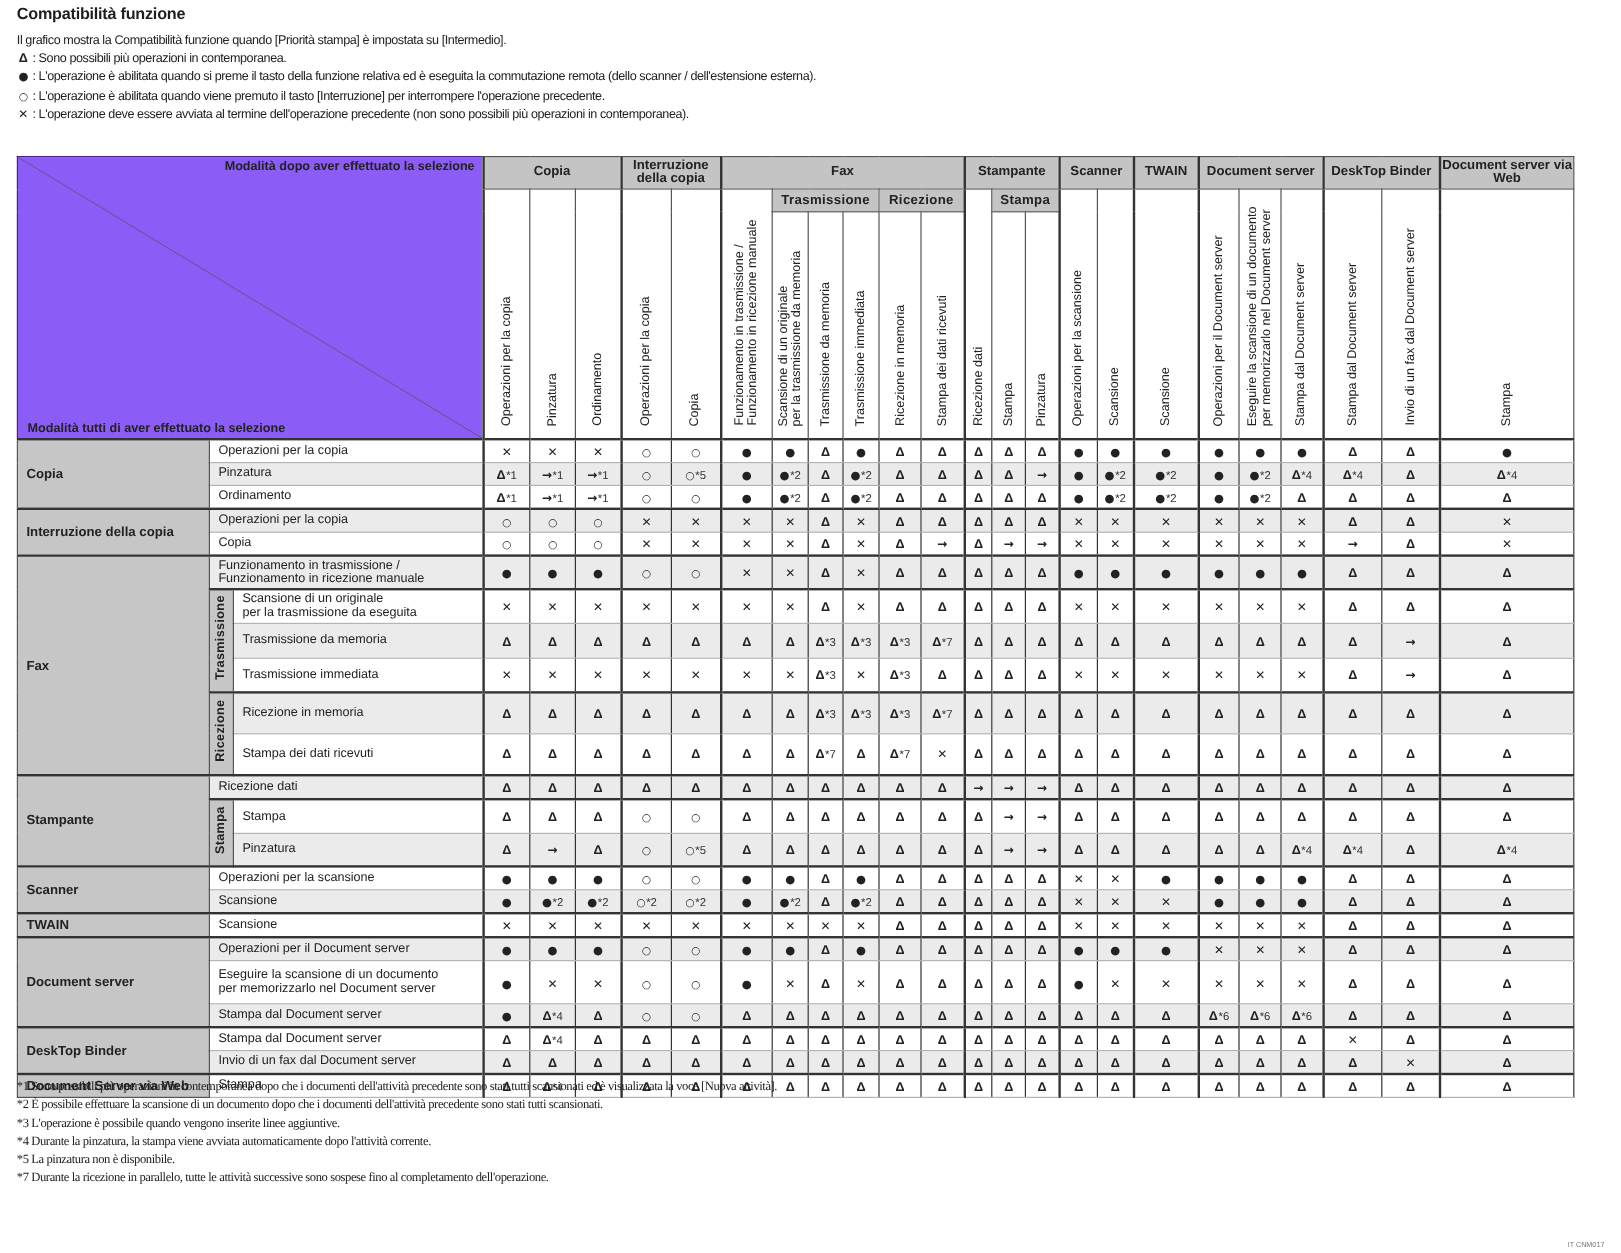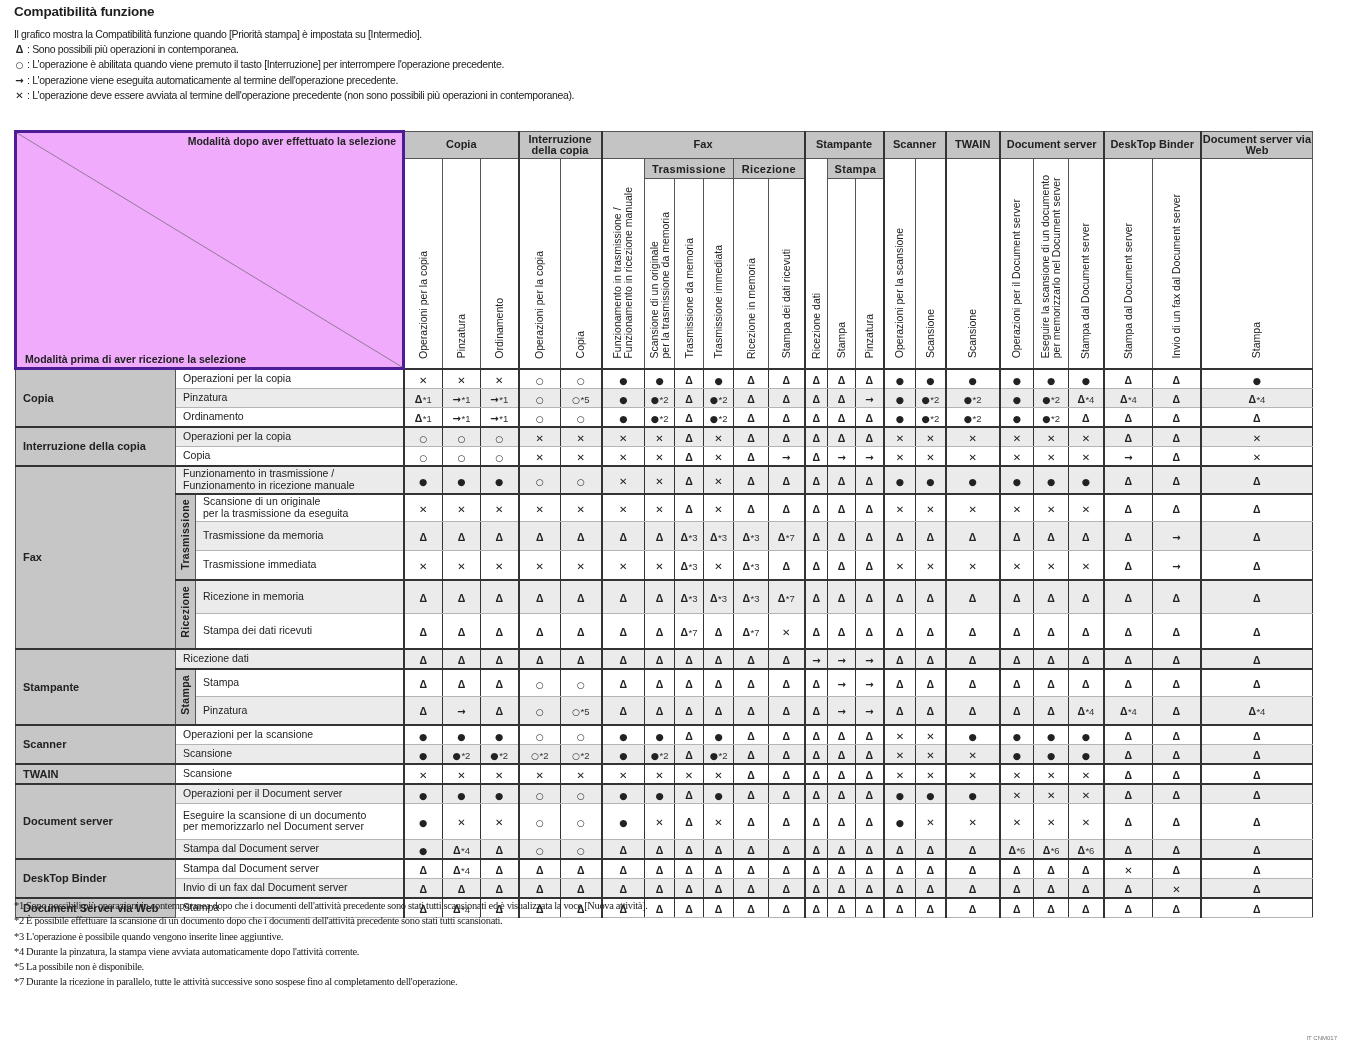--- a/index.html
+++ b/index.html
@@ -32,21 +32,21 @@
     .s-arrow{font-size:10px;font-weight:bold;}
     .s-cross{font-size:10px;}
     .fn{font-family:"Liberation Sans", sans-serif;font-size:9.5px;color:#333;margin-left:0.5px;}
 
     
     table.compat{
       position:absolute;left:14px;top:130px;width:1297px;
       border-collapse:collapse;table-layout:fixed;border:1.5px solid #444;
     }
     table.compat td, table.compat th{padding:0;overflow:hidden;}
-    .corner{border:3px solid #4c1d95;background:#f0abfc;vertical-align:top;}
+    .corner{border:1px solid #4c1d95;background:#8b5cf6;vertical-align:top;}
     .corner-box{position:relative;width:100%;height:234px;}
     .corner-box svg{position:absolute;left:0;top:0;width:100%;height:100%;}
     .corner-after{position:absolute;right:6px;top:2px;font-size:10.5px;font-weight:bold;white-space:nowrap;}
     .corner-before{position:absolute;left:8px;bottom:2px;font-size:10.5px;font-weight:bold;white-space:nowrap;}
 
     .hg{background:var(--hdr);font-weight:bold;font-size:11px;text-align:center;border:1px solid #555;line-height:11.5px;}
     .hs{background:var(--hdr);font-weight:bold;font-size:11px;text-align:center;border:1px solid #555;letter-spacing:0.3px;}
     .vh{border:1px solid #555;vertical-align:bottom;text-align:center;padding-bottom:5px !important;background:#fff;}
     .vt{
       display:inline-block;writing-mode:vertical-rl;transform:rotate(180deg);
@@ -63,22 +63,22 @@
     .gb{border-left:2px solid var(--line) !important;}
   </style>
 </head>
 <body>
 
 <div class="title">Compatibilità funzione</div>
 <div class="intro">Il grafico mostra la Compatibilità funzione quando [Priorità stampa] è impostata su [Intermedio].</div>
 
 <div class="legend">
   <div class="legend-item"><span class="lsym sym s-tri">Δ</span><span>: Sono possibili più operazioni in contemporanea.</span></div>
+  <div class="legend-item"><span class="lsym sym s-dot">●</span><span>: L'operazione è abilitata quando si preme il tasto della funzione relativa ed è eseguita la commutazione remota (dello scanner / dell'estensione esterna).</span></div>
   <div class="legend-item"><span class="lsym sym s-ring">○</span><span>: L'operazione è abilitata quando viene premuto il tasto [Interruzione] per interrompere l'operazione precedente.</span></div>
-  <div class="legend-item"><span class="lsym sym s-arrow">→</span><span>: L'operazione viene eseguita automaticamente al termine dell'operazione precedente.</span></div>
   <div class="legend-item"><span class="lsym sym s-cross">✕</span><span>: L'operazione deve essere avviata al termine dell'operazione precedente (non sono possibili più operazioni in contemporanea).</span></div>
 </div>
 
 <table class="compat">
   <colgroup>
     <col style="width:160px">
       <col style="width:20px">
       <col style="width:208px">
     <col style="width:39px">
       <col style="width:38px">
@@ -105,21 +105,21 @@
     <col style="width:112px">
   </colgroup>
   <thead>
     <tr style="height:27px">
       <td class="corner" colspan="3" rowspan="3">
         <div class="corner-box">
           <svg viewBox="0 0 100 100" preserveAspectRatio="none">
               <line x1="0" y1="0" x2="100" y2="100" stroke="#555" stroke-width="0.6" vector-effect="non-scaling-stroke"></line>
             </svg>
           <span class="corner-after">Modalità dopo aver effettuato la selezione</span>
-          <span class="corner-before">Modalità prima di aver ricezione la selezione</span>
+          <span class="corner-before">Modalità tutti di aver effettuato la selezione</span>
         </div>
       </td>
       <th class="hg gb" colspan="3">Copia</th>
       <th class="hg gb" colspan="2">Interruzione della copia</th>
       <th class="hg gb" colspan="6">Fax</th>
       <th class="hg gb" colspan="3">Stampante</th>
       <th class="hg gb" colspan="2">Scanner</th>
       <th class="hg gb" colspan="1">TWAIN</th>
       <th class="hg gb" colspan="3">Document server</th>
       <th class="hg gb" colspan="2">DeskTop Binder</th>
@@ -783,17 +783,17 @@
         <td class="c gb"><span class="sym s-tri">Δ</span></td>
       </tr>
   </tbody>
 </table>
 
 <div class="footnotes">
   <div class="footnote"><span>*1</span> <span>Sono possibili più operazioni in contemporanea dopo che i documenti dell'attività precedente sono stati tutti scansionati ed è visualizzata la voce [Nuova attività].</span></div>
   <div class="footnote"><span>*2</span> <span>È possibile effettuare la scansione di un documento dopo che i documenti dell'attività precedente sono stati tutti scansionati.</span></div>
   <div class="footnote"><span>*3</span> <span>L'operazione è possibile quando vengono inserite linee aggiuntive.</span></div>
   <div class="footnote"><span>*4</span> <span>Durante la pinzatura, la stampa viene avviata automaticamente dopo l'attività corrente.</span></div>
-  <div class="footnote"><span>*5</span> <span>La possibile non è disponibile.</span></div>
+  <div class="footnote"><span>*5</span> <span>La pinzatura non è disponibile.</span></div>
   <div class="footnote"><span>*7</span> <span>Durante la ricezione in parallelo, tutte le attività successive sono sospese fino al completamento dell'operazione.</span></div>
 </div>
 
 <div class="code">IT CNM017</div>
 
 </body></html>

